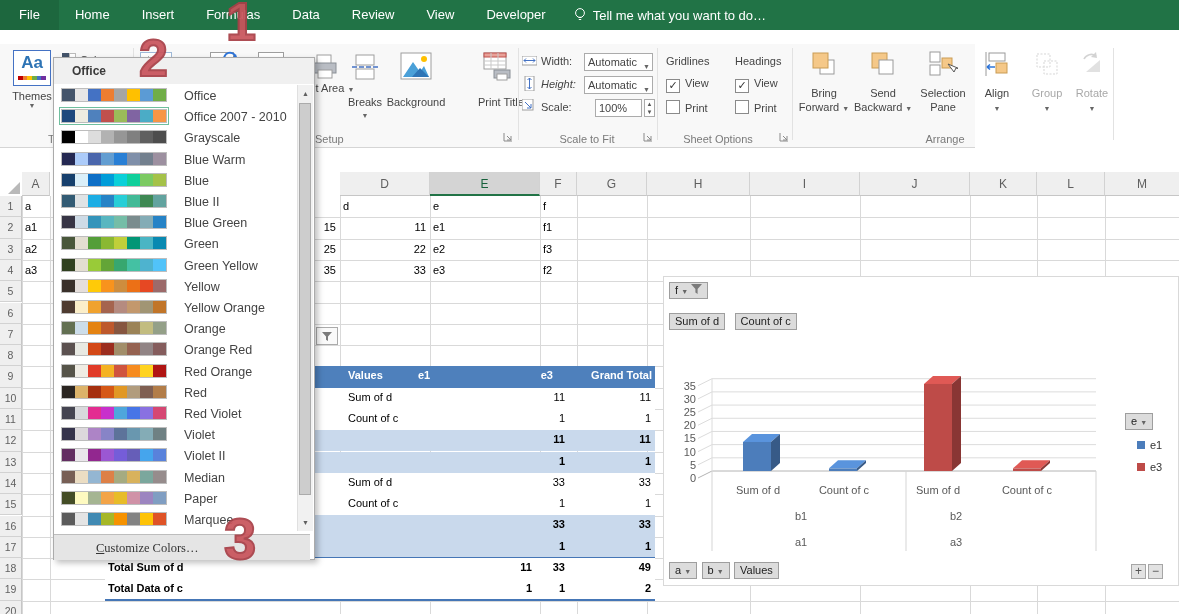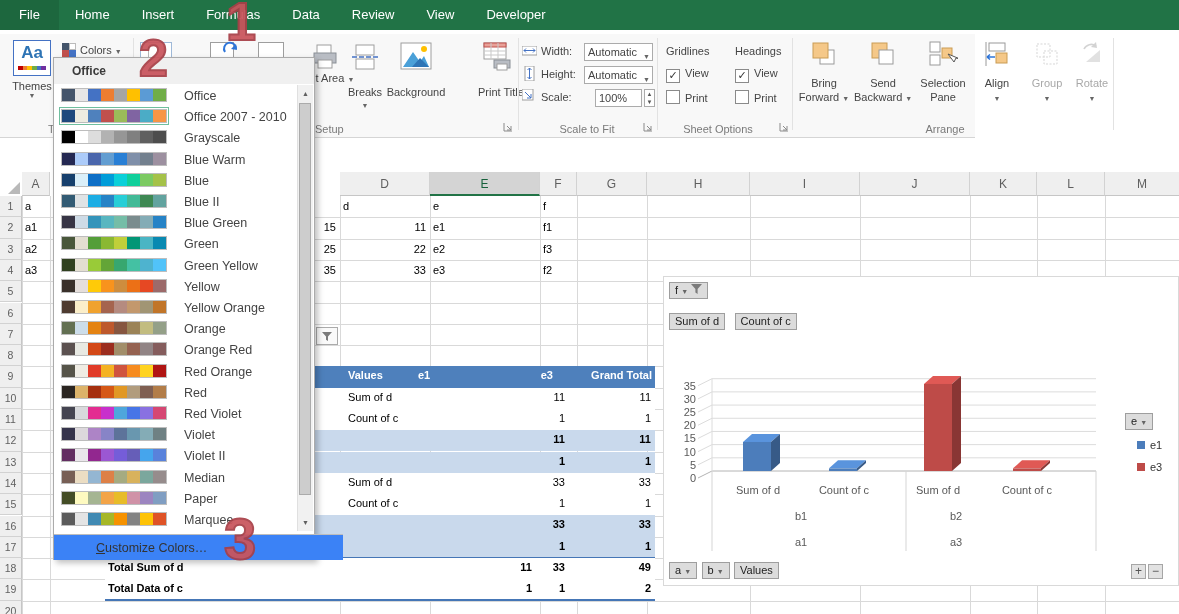--- a/index.html
+++ b/index.html
@@ -4,21 +4,21 @@
 <style>
   html,body{margin:0;padding:0;background:#fff;}
   #app{position:relative;width:1179px;height:614px;font-family:"Liberation Sans",sans-serif;overflow:hidden;background:#fff;cursor:default;}
   
   .tabbar{position:absolute;top:0;left:0;width:1179px;height:30px;background:#217346;display:flex;color:#fff;font-size:13px;align-items:stretch;z-index:6;}
   .tab{padding:0 16px;line-height:30px;}
   .tab.file{padding:0 19px;background:#1d673e;}
   .tab.selected{background:#fff;color:#217346;margin-top:2px;line-height:28px;}
   .tellme{display:flex;align-items:center;gap:7px;padding:0 12px;}
   
-  .ribbon{position:absolute;top:34px;left:0;width:975px;height:103px;background:#f8f8f8;border-bottom:1px solid #d5d5d5;z-index:5;font-size:11px;color:#444;}
+  .ribbon{position:absolute;top:44px;left:0;width:975px;height:103px;background:#f8f8f8;border-bottom:1px solid #d5d5d5;z-index:5;font-size:11px;color:#444;}
   .rsep{position:absolute;top:4px;width:1px;height:92px;background:#e2e2e2;}
   .grouplabel{position:absolute;top:89px;font-size:11px;color:#7a7a7a;white-space:nowrap;}
   .bigbtn{position:absolute;top:6px;width:52px;text-align:center;}
   .ribbonbtn{text-align:center;white-space:nowrap;}
   .arrow{font-size:7px;color:#666;}
   .combo{position:absolute;height:18px;background:#fff;border:1px solid #ababab;font-size:11px;line-height:16px;padding:0 3px;box-sizing:border-box;}
   .combo .arrow{position:absolute;right:2px;top:5px;}
   .chk{display:inline-block;width:12px;height:12px;border:1px solid #8a8a8a;background:#fff;font-size:11px;line-height:11px;text-align:center;vertical-align:-2px;margin-right:5px;color:#333;}
   .launcher{position:absolute;top:88px;width:10px;height:10px;}
   .disabled{color:#a8a8a8;}
@@ -52,21 +52,21 @@
   .legswatch{display:inline-block;width:8px;height:8px;margin-right:5px;}
   .zoombtn{position:absolute;width:15px;height:15px;background:#e2e2e2;border:1px solid #a6a6a6;font-size:12px;line-height:13px;text-align:center;color:#555;box-sizing:border-box;}
   
   .cmenu{position:absolute;left:53px;top:57px;width:262px;height:503px;background:#fff;border:1px solid #ababab;box-shadow:3px 3px 6px rgba(0,0,0,.25);z-index:30;box-sizing:border-box;}
   .cmenu-header{position:absolute;left:0;top:0;width:100%;height:26px;background:#f0f0f0;font-weight:bold;font-size:12px;color:#3b3b3b;line-height:26px;padding-left:18px;box-sizing:border-box;}
   .crow{position:absolute;left:0;width:244px;height:21.2px;}
   .crow .swatches{position:absolute;left:7px;top:2px;width:106px;height:14px;display:flex;border:1px solid #bdbdbd;box-sizing:border-box;}
   .crow.selrow .swatches{outline:1px solid #6fbf9e;outline-offset:1px;}
   .crow .sw{flex:1 1 auto;}
   .crow .cname{position:absolute;left:130px;top:3px;font-size:12.5px;color:#444;white-space:nowrap;}
-  .customize{position:absolute;left:0;top:476px;width:289px;height:26px;background:#3b82f6;border-top:1px solid #bdbdbd;line-height:26px;box-sizing:border-box;}
+  .customize{position:absolute;left:0;top:476px;width:256px;height:26px;background:#e5e5e5;border-top:1px solid #bdbdbd;line-height:26px;box-sizing:border-box;font-family:Liberation Serif, serif;}
   .customize span{display:block;margin-left:42px;font-size:12.5px;color:#333;width:max-content;}
   .customize span::first-letter{text-decoration:underline;}
   .sbar{position:absolute;right:1px;top:27px;width:15px;height:446px;background:#f1f1f1;border-left:1px solid #e0e0e0;}
   .sarrow{position:absolute;left:0;width:15px;height:17px;background:#f1f1f1;text-align:center;font-size:7px;color:#606060;line-height:17px;}
   .sthumb{position:absolute;left:1px;top:18px;width:12px;height:392px;background:#cdcdcd;border:1px solid #ababab;box-sizing:border-box;}
   
   .anno{position:absolute;z-index:40;font-weight:bold;font-size:52px;color:#c9545c;-webkit-text-stroke:2px #a84048;text-shadow:0 0 1px #a84048;opacity:.93;line-height:1;}
   .filterbtn{position:absolute;left:316px;top:327px;width:22px;height:18px;background:#fafafa;border:1px solid #ababab;box-sizing:border-box;z-index:3;text-align:center;}
 </style>
 </head>
@@ -76,20 +76,27 @@
 
   <div class="tabbar" id="tabbar">
       <div class="tab file">File</div>
       <div class="tab">Home</div>
       <div class="tab">Insert</div>
       <div class="tab">Formulas</div>
       <div class="tab">Data</div>
       <div class="tab">Review</div>
       <div class="tab">View</div>
       <div class="tab">Developer</div>
+      <div class="tellme">
+        <svg width="12" height="16" viewBox="0 0 12 16">
+          <circle cx="6" cy="6" r="4.4" fill="none" stroke="#fff"></circle>
+          <path d="M4.5 10.5h3M4.8 12.5h2.4" stroke="#fff"></path>
+        </svg>
+        <span>Tell me what you want to do…</span>
+      </div>
     </div>
 
   <div class="ribbon">
 
     <div class="bigbtn" style="left:6px;">
       <div style="width:36px;height:34px;margin:0 auto;border:1px solid #4472c4;background:#fff;">
         <div style="font-size:17px;font-weight:bold;color:#2e74b5;line-height:24px;">Aa</div>
         <div style="display:flex;height:4px;margin:1px 4px;">
           <span style="flex:1;background:#c00000;"></span>
             <span style="flex:1;background:#ed7d31;"></span>
@@ -179,21 +186,21 @@
     <svg style="position:absolute;left:522px;top:12px;" width="15" height="12" viewBox="0 0 15 12">
         <rect x="0" y="0" width="15" height="9" fill="#fff" stroke="#9e9e9e"></rect>
         <path d="M2 4.5h11M2 4.5l2-2M2 4.5l2 2M13 4.5l-2-2M13 4.5l-2 2" stroke="#4472c4" fill="none"></path>
       </svg>
     <div style="position:absolute;left:541px;top:11px;">Width:</div>
     <div class="combo" style="left:584px;top:9px;width:69px;"><span>Automatic</span><span class="arrow">▼</span></div>
     <svg style="position:absolute;left:523px;top:32px;" width="12" height="15" viewBox="0 0 12 15">
         <rect x="2" y="0" width="9" height="15" fill="#fff" stroke="#9e9e9e"></rect>
         <path d="M6.5 2v11M6.5 2l-2 2M6.5 2l2 2M6.5 13l-2-2M6.5 13l2-2" stroke="#4472c4" fill="none"></path>
       </svg>
-    <div style="position:absolute;left:541px;top:34px;">Height:</div>
+    <div style="position:absolute;left:541px;top:34px;font-style:italic;">Height:</div>
     <div class="combo" style="left:584px;top:32px;width:69px;"><span>Automatic</span><span class="arrow">▼</span></div>
     <svg style="position:absolute;left:522px;top:55px;" width="14" height="14" viewBox="0 0 14 14">
         <rect x="0" y="0" width="11" height="11" fill="#fff" stroke="#9e9e9e"></rect>
         <path d="M3 3l6 6M9 9h-4M9 9v-4" stroke="#4472c4" fill="none"></path>
       </svg>
     <div style="position:absolute;left:541px;top:57px;">Scale:</div>
     <div class="combo" style="left:595px;top:55px;width:47px;"><span>100%</span></div>
     <div style="position:absolute;left:644px;top:55px;width:11px;height:18px;border:1px solid #ababab;background:#fff;box-sizing:border-box;font-size:6px;color:#555;text-align:center;line-height:8px;">▲<br>▼</div>
     <div class="grouplabel" style="left:557px;width:60px;text-align:center;">Scale to Fit</div>
     <svg class="launcher" style="left:643px;" viewBox="0 0 10 10">

